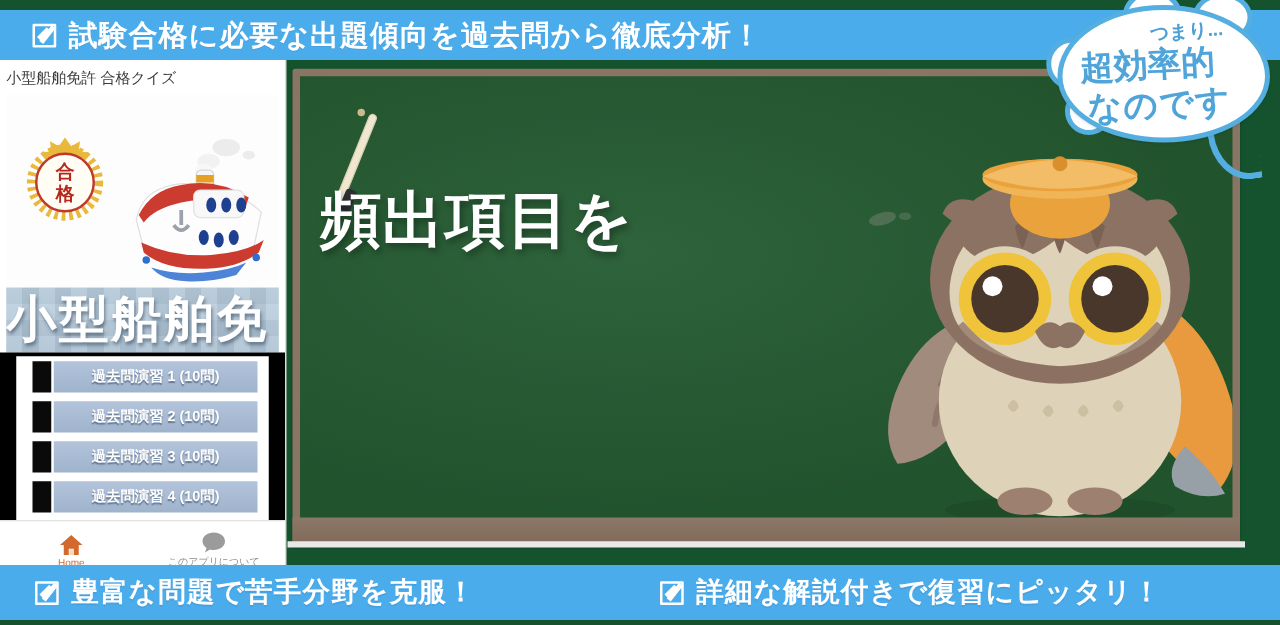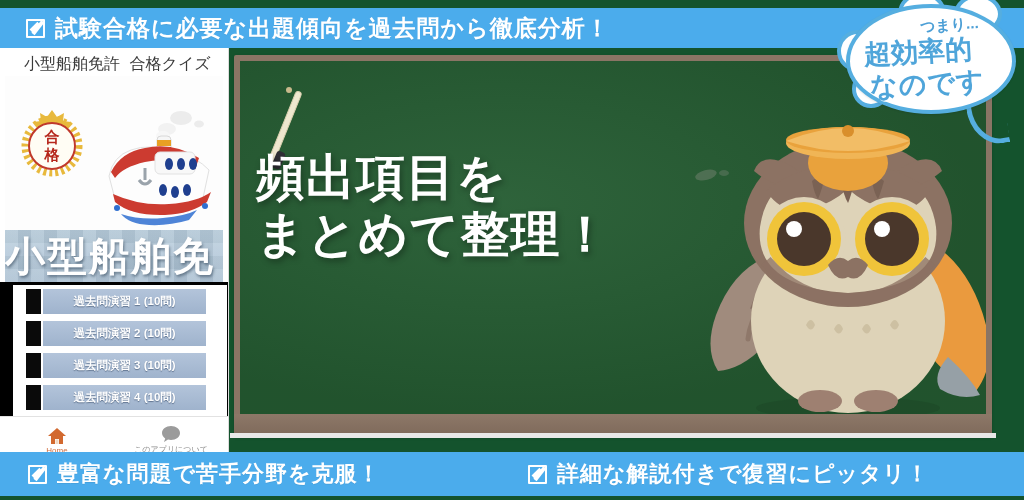--- a/index.html
+++ b/index.html
@@ -40,23 +40,22 @@
     background:#fff;transform:rotate(-52deg);transform-origin:left center;
   }
 
   
   .phone{
     position:absolute;left:0;top:48px;width:228px;height:406px;
     background:#ffffff;overflow:hidden;
     border-right:1px solid #dcdcdc;
   }
   .phone-title{
-    position:absolute;left:24px;top:6px;font-size:16px;color:#3a3a3a;
+    position:absolute;left:5px;top:6px;font-size:12px;color:#3a3a3a;
     white-space:nowrap;
-    font-family:Liberation Mono, monospace;
   }
   .hero{
     position:absolute;left:5px;top:28px;width:218px;height:160px;
     background:#fdfdfd;overflow:hidden;
   }
   .kettei{
     position:absolute;left:58px;top:4px;width:128px;height:34px;
     background:#9db9d4;display:flex;align-items:center;justify-content:center;
   }
   .kettei span{color:#fff;font-weight:bold;font-size:20px;letter-spacing:5px;text-shadow:0 1px 2px rgba(0,0,0,.25);}
@@ -74,21 +73,21 @@
   }
   .menkyo-band span{
     position:relative;display:block;line-height:52px;
     font-size:40px;font-weight:bold;color:#ffffff;letter-spacing:2px;
     text-shadow:1px 2px 3px rgba(40,60,80,.55);
   }
   .listwrap{
     position:absolute;left:0;top:234px;width:228px;height:134px;background:#000000;
     overflow:hidden;
   }
-  .list-inner{position:absolute;left:13px;top:3px;width:202px;background:#ffffff;padding:3px 12px 0 0;}
+  .list-inner{position:absolute;left:13px;top:3px;width:202px;background:#ffffff;padding:3px 0 0 0;}
   .qrow{position:relative;height:27px;margin:0 0 5px 0;display:flex;align-items:center;}
   .qrow .blk{width:15px;height:25px;background:#0a0a0a;flex:none;margin-left:13px;}
   .qbtn{
     flex:1;height:25px;margin-left:2px;margin-right:9px;
     background:linear-gradient(180deg,#b3c4da 0%,#9fb3cd 100%);
     display:flex;align-items:center;justify-content:center;
   }
   .qbtn span{
     font-size:11.5px;font-weight:bold;color:#ffffff;
     text-shadow:0 1px 1px rgba(30,50,80,.5);white-space:nowrap;
@@ -333,21 +332,20 @@
 
       <ellipse cx="168" cy="58" rx="40" ry="28" fill="#e9a23c"></ellipse>
       <ellipse cx="168" cy="38" rx="62" ry="16" fill="#f0b556"></ellipse>
       <ellipse cx="168" cy="35" rx="62" ry="13" fill="#e9a23c"></ellipse>
       <path d="M106 36 q62 -26 124 0 q-62 20 -124 0z" fill="#f2bd66"></path>
       <circle cx="168" cy="26" r="6" fill="#d98f2c"></circle>
     </svg>
 
     <div style="position:absolute;left:16px;top:88px;width:480px;color:#fff;font-weight:bold;font-size:49px;line-height:1.17;letter-spacing:1px;text-shadow:2px 3px 6px rgba(0,0,0,.35);">
       <span style="display:block">頻出項目を</span>
-      <span style="display:block">まとめて整理！</span>
     </div>
   </div>
   <div class="ledge"></div>
   <div class="ledge-lip"></div>
 
   <div class="bubble">
     <div class="tail"></div>
     <div class="lob a"></div>
     <div class="lob b"></div>
     <div class="lob c"></div>

